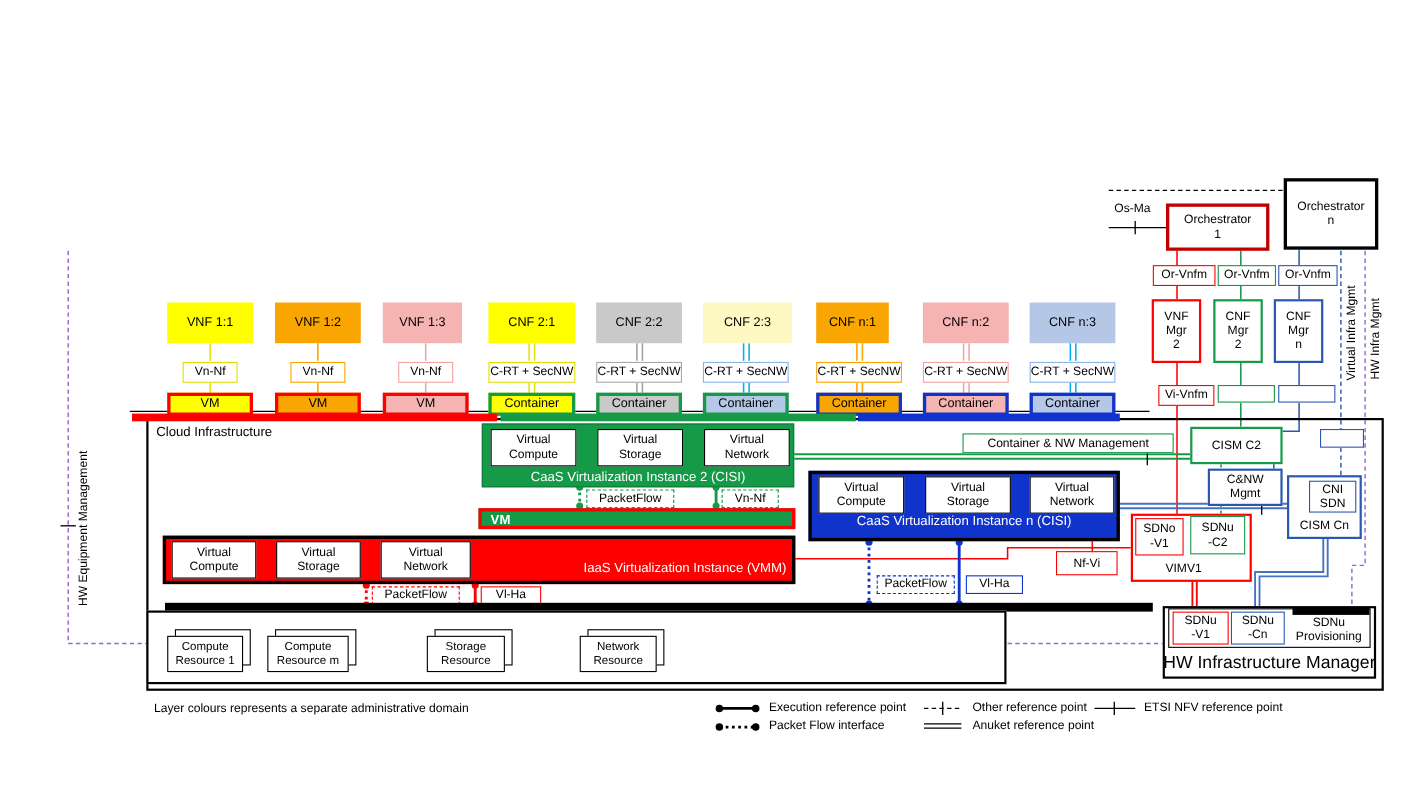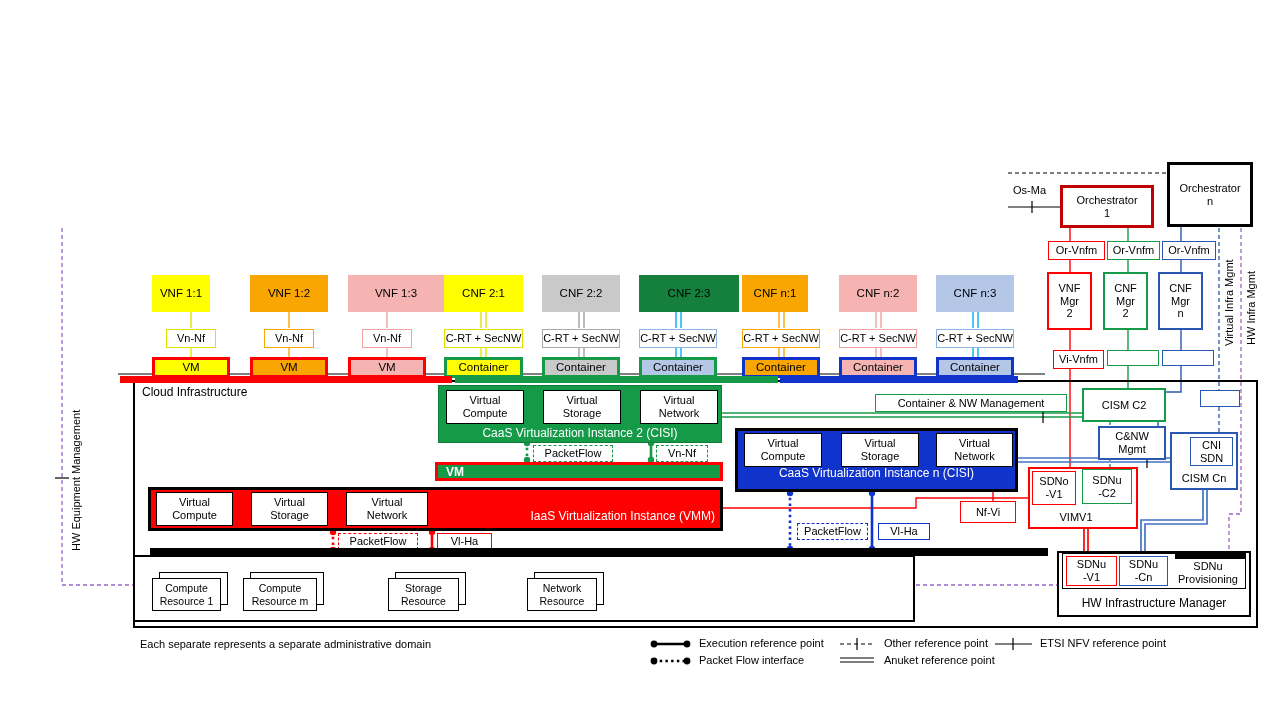--- a/index.html
+++ b/index.html
@@ -199,26 +199,26 @@
         <line class="k1" x1="1013" y1="638" x2="1013" y2="650"></line>
   </g>
 </svg>
 
 <div class="abs sm" style="left:1013px;top:184px">Os-Ma</div>
 <div class="abs ctr sm" style="left:1060px;top:185px;width:94px;height:43px;border:3.5px solid #C00000;background:#fff">Orchestrator
 1</div>
 <div class="abs ctr sm" style="left:1167px;top:162px;width:86px;height:65px;border:3.5px solid #000;background:#fff">Orchestrator
 n</div>
 
-<div class="abs ctr wl" style="left:152px;top:275px;width:58px;height:37px;background:#FFFF00">VNF 1:1</div>
+<div class="abs ctr wl" style="left:152px;top:275px;width:78px;height:37px;background:#FFFF00">VNF 1:1</div>
 <div class="abs ctr wl" style="left:250px;top:275px;width:78px;height:37px;background:#F9A602">VNF 1:2</div>
-<div class="abs ctr wl" style="left:348px;top:275px;width:96px;height:37px;background:#F5B3B1">VNF 1:3</div>
+<div class="abs ctr wl" style="left:348px;top:275px;width:72px;height:37px;background:#F5B3B1">VNF 1:3</div>
 <div class="abs ctr wl" style="left:444px;top:275px;width:79px;height:37px;background:#FFFF00">CNF 2:1</div>
 <div class="abs ctr wl" style="left:542px;top:275px;width:78px;height:37px;background:#C9C9C9">CNF 2:2</div>
-<div class="abs ctr wl" style="left:639px;top:275px;width:100px;height:37px;background:#15803d">CNF 2:3</div>
+<div class="abs ctr wl" style="left:639px;top:275px;width:81px;height:37px;background:#fef9c3">CNF 2:3</div>
 <div class="abs ctr wl" style="left:742px;top:275px;width:66px;height:37px;background:#F9A602">CNF n:1</div>
 <div class="abs ctr wl" style="left:839px;top:275px;width:78px;height:37px;background:#F5B3B1">CNF n:2</div>
 <div class="abs ctr wl" style="left:936px;top:275px;width:78px;height:37px;background:#B4C7E7">CNF n:3</div>
 
 <div class="abs ctr lbl" style="left:166px;top:329px;width:50px;border-color:#E0E000">Vn-Nf</div>
 <div class="abs ctr lbl" style="left:264px;top:329px;width:50px;border-color:#F9A602">Vn-Nf</div>
 <div class="abs ctr lbl" style="left:362px;top:329px;width:50px;border-color:#F0A3A1">Vn-Nf</div>
 <div class="abs ctr lbl xs" style="left:444px;top:329px;width:79px;border-color:#E0E000">C-RT + SecNW</div>
 <div class="abs ctr lbl xs" style="left:542px;top:329px;width:78px;border-color:#A9A9A9">C-RT + SecNW</div>
 <div class="abs ctr lbl xs" style="left:639px;top:329px;width:78px;border-color:#8EB4E3">C-RT + SecNW</div>
@@ -329,26 +329,26 @@
 
 <div class="abs" style="left:1057px;top:551px;width:194px;height:66px;background:#fff;border:2px solid #000"></div>
 <div class="abs" style="left:1062px;top:553px;width:184px;height:36px;border:1.5px solid #000"></div>
 <div class="abs ctr sm" style="left:1066px;top:556px;width:51px;height:30px;background:#fff;border:1.6px solid #FF0000">SDNu
 -V1</div>
 <div class="abs ctr sm" style="left:1119px;top:556px;width:49px;height:30px;background:#fff;border:1.6px solid #2A58B0">SDNu
 -Cn</div>
 <div class="abs" style="left:1175px;top:552px;width:70px;height:7px;background:#000"></div>
 <div class="abs ctr sm" style="left:1170px;top:559px;width:76px;height:28px">SDNu
 Provisioning</div>
-<div class="abs ctr" style="left:1057px;top:593px;width:194px;height:20px;font-size:12px">HW Infrastructure Manager</div>
+<div class="abs ctr" style="left:1057px;top:593px;width:194px;height:20px;font-size:16px">HW Infrastructure Manager</div>
 
 <div class="abs vtxt" style="left:68px;top:368px;width:16px;height:225px">HW Equipment Management</div>
 <div class="abs vtxt" style="left:1221px;top:243px;width:15px;height:120px">Virtual Infra Mgmt</div>
 <div class="abs vtxt" style="left:1243px;top:253px;width:15px;height:110px">HW Infra Mgmt</div>
 
-<div class="abs sm" style="left:140px;top:638px">Each separate represents a separate administrative domain</div>
+<div class="abs sm" style="left:140px;top:638px">Layer colours represents a separate administrative domain</div>
 <div class="abs sm" style="left:699px;top:637px">Execution reference point</div>
 <div class="abs sm" style="left:699px;top:654px">Packet Flow interface</div>
 <div class="abs sm" style="left:884px;top:637px">Other reference point</div>
 <div class="abs sm" style="left:884px;top:654px">Anuket reference point</div>
 <div class="abs sm" style="left:1040px;top:637px">ETSI NFV reference point</div>
 
 </div>
 
 </body></html>

